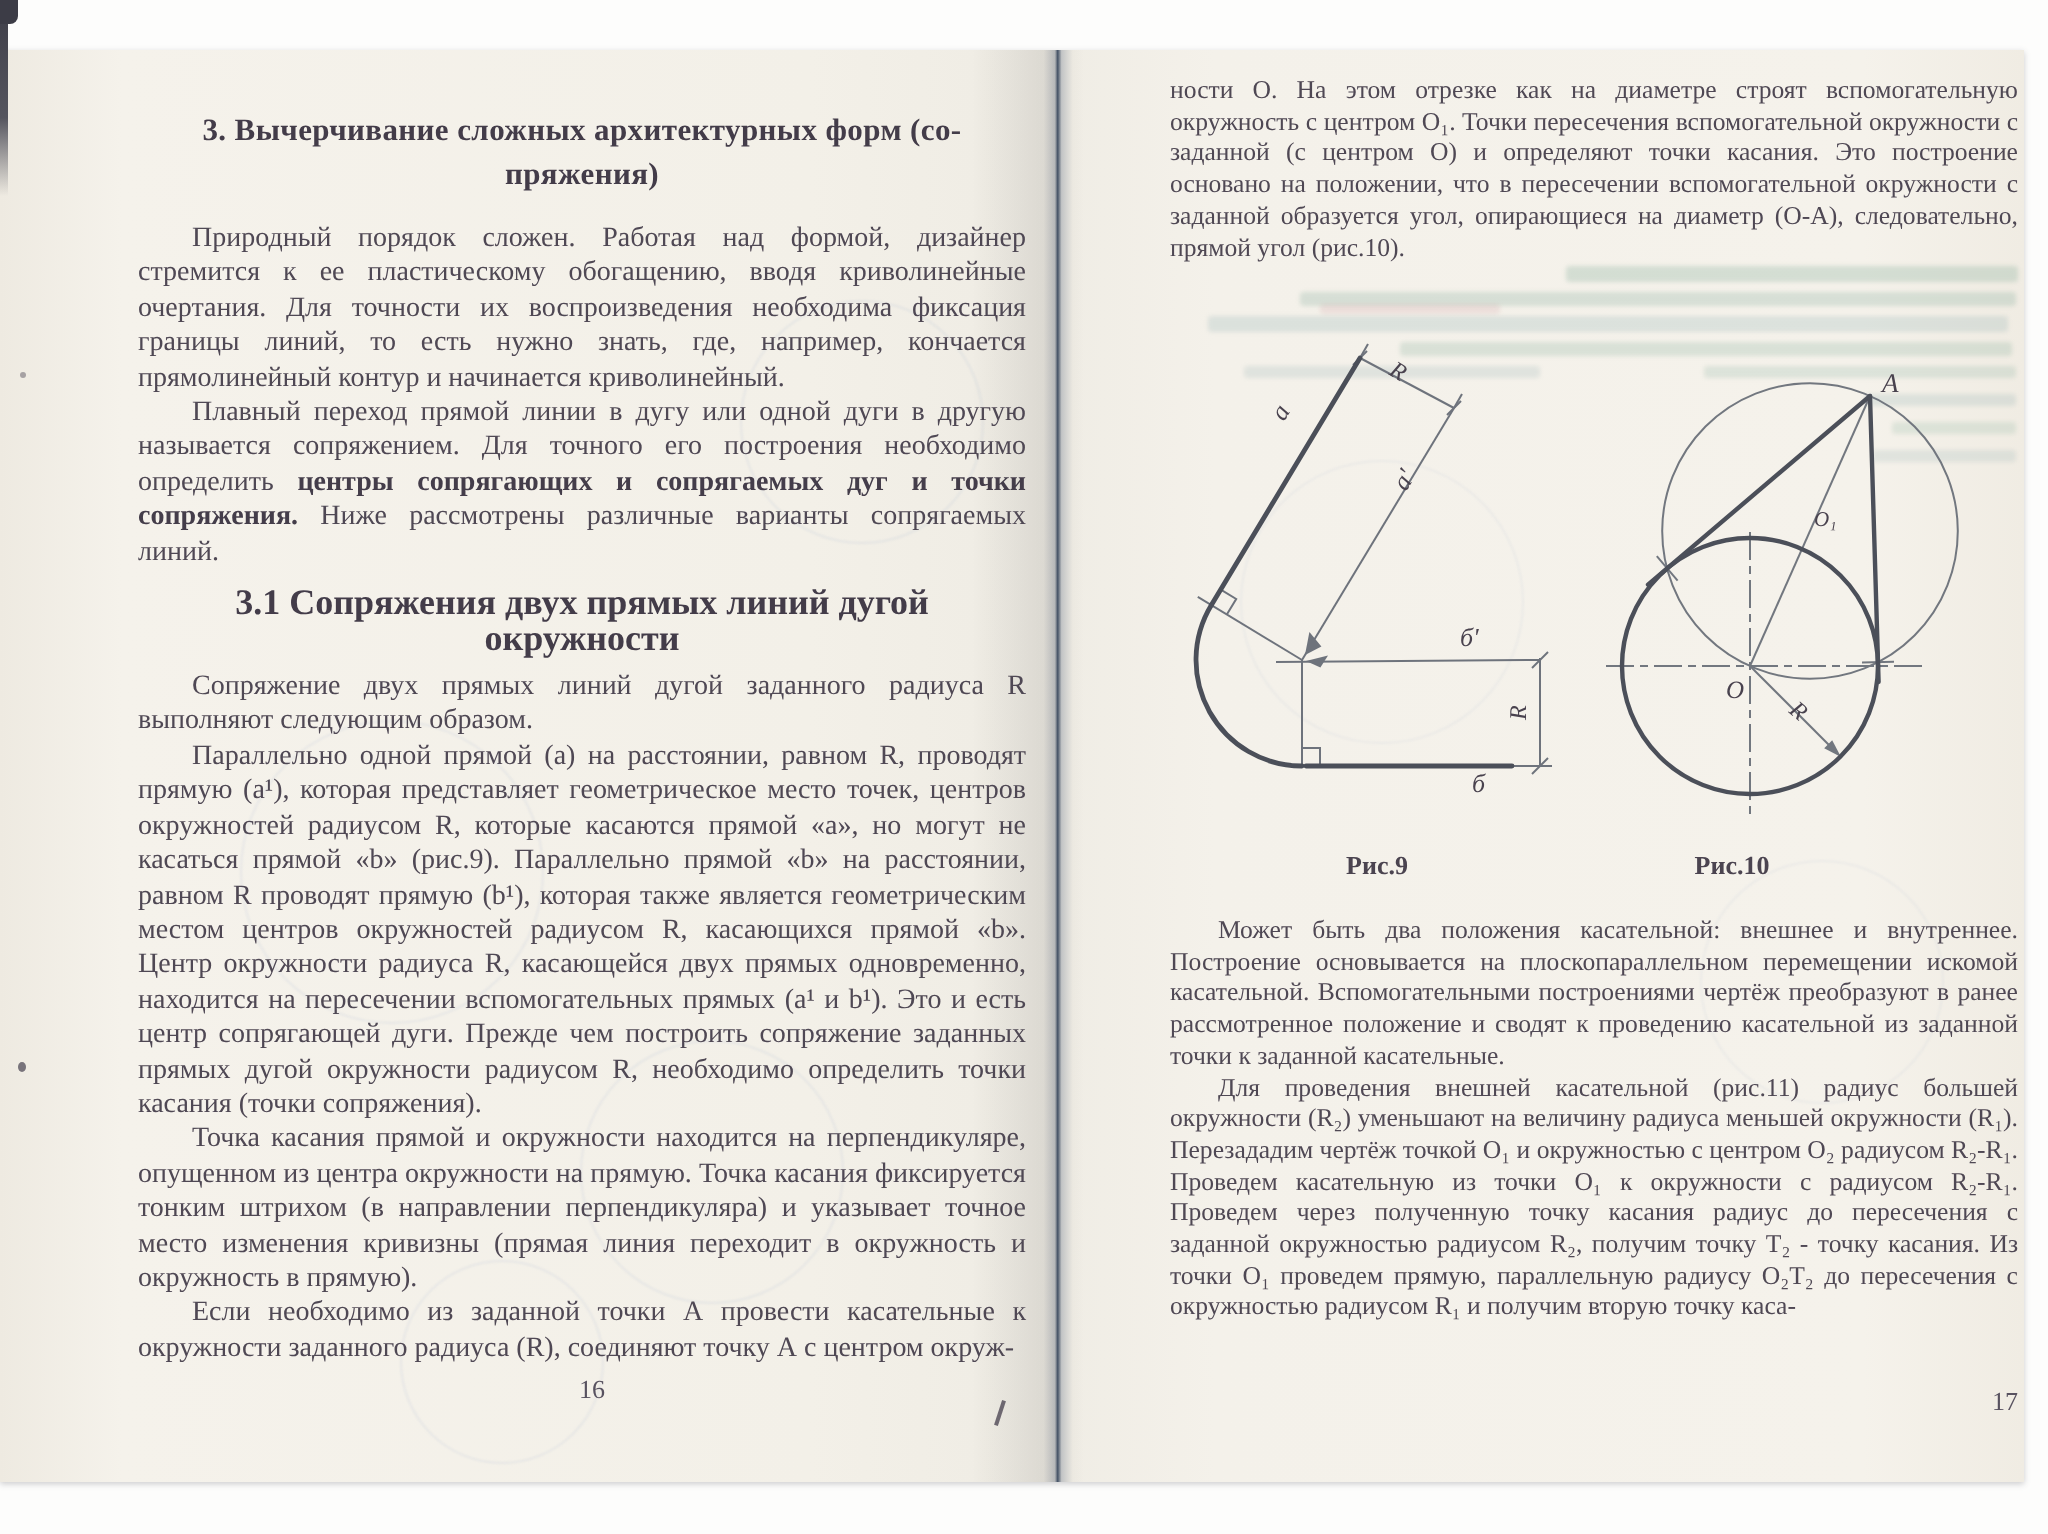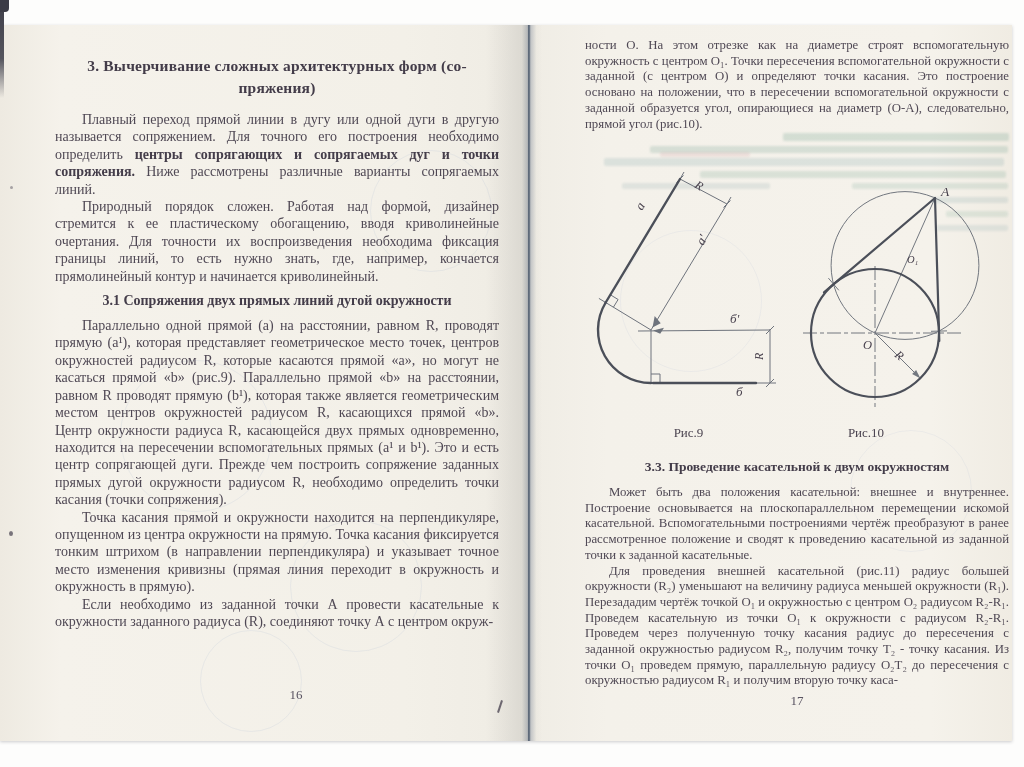--- a/index.html
+++ b/index.html
@@ -18,46 +18,46 @@
   .gutter-shadow{
     left:486px;top:25px;width:56px;height:716px;
     background:linear-gradient(90deg,rgba(170,166,158,0) 0%,rgba(150,148,144,.22) 64%,rgba(95,105,120,.40) 74%,rgba(58,73,94,.95) 76.5%,rgba(120,130,146,.38) 80%,rgba(205,201,192,.12) 90%,rgba(205,201,192,0) 100%);
   }
   .edge-dark{
     left:0;top:0;width:4px;height:98px;
     background:linear-gradient(180deg,#3e3e48 0%,#55555e 60%,rgba(85,85,94,0) 100%);
   }
   .corner-blob{left:0;top:0;width:9px;height:12px;background:#3c3c46;border-radius:0 0 4px 0;}
   .page-left{
-    left:55px;top:55px;width:444px;
+    left:69px;top:55px;width:444px;
     font-size:14px;line-height:17.4px;text-align:justify;color:#4f4854;
   }
   .page-left p{margin:0;text-indent:27px;}
   h1.doc-title{
     font-size:15.5px;line-height:22px;font-weight:bold;color:#433c49;
     text-align:center;margin:0 0 12px 0;white-space:pre-line;letter-spacing:.2px;
   }
   .sec-head{
-    font-size:14px;font-weight:bold;color:#433c49;text-align:center;
+    font-size:18px;font-weight:bold;color:#433c49;text-align:center;
     margin:7px 0 7px 0;line-height:18px;
   }
   .bold-par{font-weight:bold;color:#443d4a;}
   .page-right-top{
     left:585px;top:38px;width:424px;
     font-size:12.8px;line-height:15.7px;text-align:justify;color:#4f4854;
   }
   .page-right-top p{margin:0;}
   .page-right-lower{
     left:585px;top:458px;width:424px;
     font-size:12.8px;line-height:15.7px;text-align:justify;color:#4f4854;
   }
   .page-right-lower p{margin:0;text-indent:24px;}
   .page-right-lower .sec-head{font-size:13.5px;margin:0 0 9px 0;}
   .pagenum{font-size:13px;color:#585260;text-align:center;}
-  .fig-caption{font-size:13px;color:#4b4450;text-align:center;}
+  .fig-caption{font-size:13px;color:#4b4450;text-align:center;font-weight:bold;}
   
   .bleed{filter:blur(1.1px);border-radius:2px;}
   .ghost-circle{border-radius:50%;border:1.2px solid rgba(115,145,195,.10);filter:blur(.6px);}
   .mark-slash{left:499px;top:700px;width:2px;height:13px;background:#57515d;transform:rotate(18deg);opacity:.85;}
   .dot-a{left:9px;top:531px;width:4px;height:5px;background:#5a5560;border-radius:50%;opacity:.8;}
   .dot-b{left:10px;top:186px;width:3px;height:3px;background:#6a6570;border-radius:50%;opacity:.55;}
   svg.fig{position:absolute;overflow:visible;}
   svg .lbl{font-family:"Liberation Serif","DejaVu Serif",serif;font-style:italic;fill:#49424e;}
 </style>
 </head>
@@ -86,23 +86,24 @@
 <div class="abs bleed" style="left:946px;top:211px;width:62px;height:6px;background:rgba(96,152,128,.15);"></div>
 <div class="abs bleed" style="left:936px;top:225px;width:72px;height:6px;background:rgba(96,140,150,.13);"></div>
 
 <div class="abs mark-slash"></div>
 <div class="abs dot-a"></div>
 <div class="abs dot-b"></div>
 
 <div class="abs page-left">
   <h1 class="doc-title">3. Вычерчивание сложных архитектурных форм (со-
 пряжения)</h1>
+  <p>Природный порядок сложен. Работая над формой, дизайнер стремится к ее пластическому обогащению, вводя криволинейные очертания. Для точности их воспроизведения необходима фиксация границы линий, то есть нужно знать, где, например, кончается прямолинейный контур и начинается криволинейный.</p>
   <p><span>Плавный переход прямой линии в дугу или одной дуги в другую называется сопряжением. Для точного его построения необходимо определить </span><b class="bold-par">центры сопрягающих и сопрягаемых дуг и точки сопряжения.</b><span> Ниже рассмотрены различные варианты сопрягаемых линий.</span></p>
-  <p>Природный порядок сложен. Работая над формой, дизайнер стремится к ее пластическому обогащению, вводя криволинейные очертания. Для точности их воспроизведения необходима фиксация границы линий, то есть нужно знать, где, например, кончается прямолинейный контур и начинается криволинейный.</p>
   <div class="sec-head">3.1 Сопряжения двух прямых линий дугой окружности</div>
+  <p>Сопряжение двух прямых линий дугой заданного радиуса R выполняют следующим образом.</p>
   <p>Параллельно одной прямой (а) на расстоянии, равном R, проводят прямую (а¹), которая представляет геометрическое место точек, центров окружностей радиусом R, которые касаются прямой «а», но могут не касаться прямой «b» (рис.9). Параллельно прямой «b» на расстоянии, равном R проводят прямую (b¹), которая также является геометрическим местом центров окружностей радиусом R, касающихся прямой «b». Центр окружности радиуса R, касающейся двух прямых одновременно, находится на пересечении вспомогательных прямых (а¹ и b¹). Это и есть центр сопрягающей дуги. Прежде чем построить сопряжение заданных прямых дугой окружности радиусом R, необходимо определить точки касания (точки сопряжения).</p>
   <p>Точка касания прямой и окружности находится на перпендикуляре, опущенном из центра окружности на прямую. Точка касания фиксируется тонким штрихом (в направлении перпендикуляра) и указывает точное место изменения кривизны (прямая линия переходит в окружность и окружность в прямую).</p>
   <p>Если необходимо из заданной точки А провести касательные к окружности заданного радиуса (R), соединяют точку А с центром окруж-</p>
 </div>
 <div class="abs pagenum" style="left:74px;top:687px;width:444px;">16</div>
 
 <div class="abs page-right-top">
   <p>ности О. На этом отрезке как на диаметре строят вспомогательную окружность с центром О₁. Точки пересечения вспомогательной окружности с заданной (с центром О) и определяют точки касания. Это построение основано на положении, что в пересечении вспомогательной окружности с заданной образуется угол, опирающиеся на диаметр (О-А), следовательно, прямой угол (рис.10).</p>
 </div>
 
@@ -163,17 +164,16 @@
   <g>
     <text class="lbl" font-size="13.5" x="148" y="36">A</text>
     <text class="lbl" font-size="10.5" x="114" y="103">O₁</text>
     <text class="lbl" font-size="12.5" x="70" y="189">O</text>
     <text class="lbl" font-size="12" x="101" y="196" transform="rotate(40 101 196)">R</text>
   </g>
 </svg>
 <div class="abs fig-caption" style="left:757px;top:425px;width:218px;">Рис.10</div>
 
 <div class="abs page-right-lower">
-  <div class="sec-head">3.3. Проведение касательной к двум окружностям</div>
   <p>Может быть два положения касательной: внешнее и внутреннее. Построение основывается на плоскопараллельном перемещении искомой касательной. Вспомогательными построениями чертёж преобразуют в ранее рассмотренное положение и сводят к проведению касательной из заданной точки к заданной касательные.</p>
   <p>Для проведения внешней касательной (рис.11) радиус большей окружности (R₂) уменьшают на величину радиуса меньшей окружности (R₁). Перезададим чертёж точкой О₁ и окружностью с центром О₂ радиусом R₂-R₁. Проведем касательную из точки О₁ к окружности с радиусом R₂-R₁. Проведем через полученную точку касания радиус до пересечения с заданной окружностью радиусом R₂, получим точку Т₂ - точку касания. Из точки О₁ проведем прямую, параллельную радиусу О₂Т₂ до пересечения с окружностью радиусом R₁ и получим вторую точку каса-</p>
 </div>
-<div class="abs pagenum" style="left:585px;top:693px;width:424px;">17</div>
+<div class="abs pagenum" style="left:585px;top:693px;width:424px;text-align:right;">17</div>
 
 </body></html>

